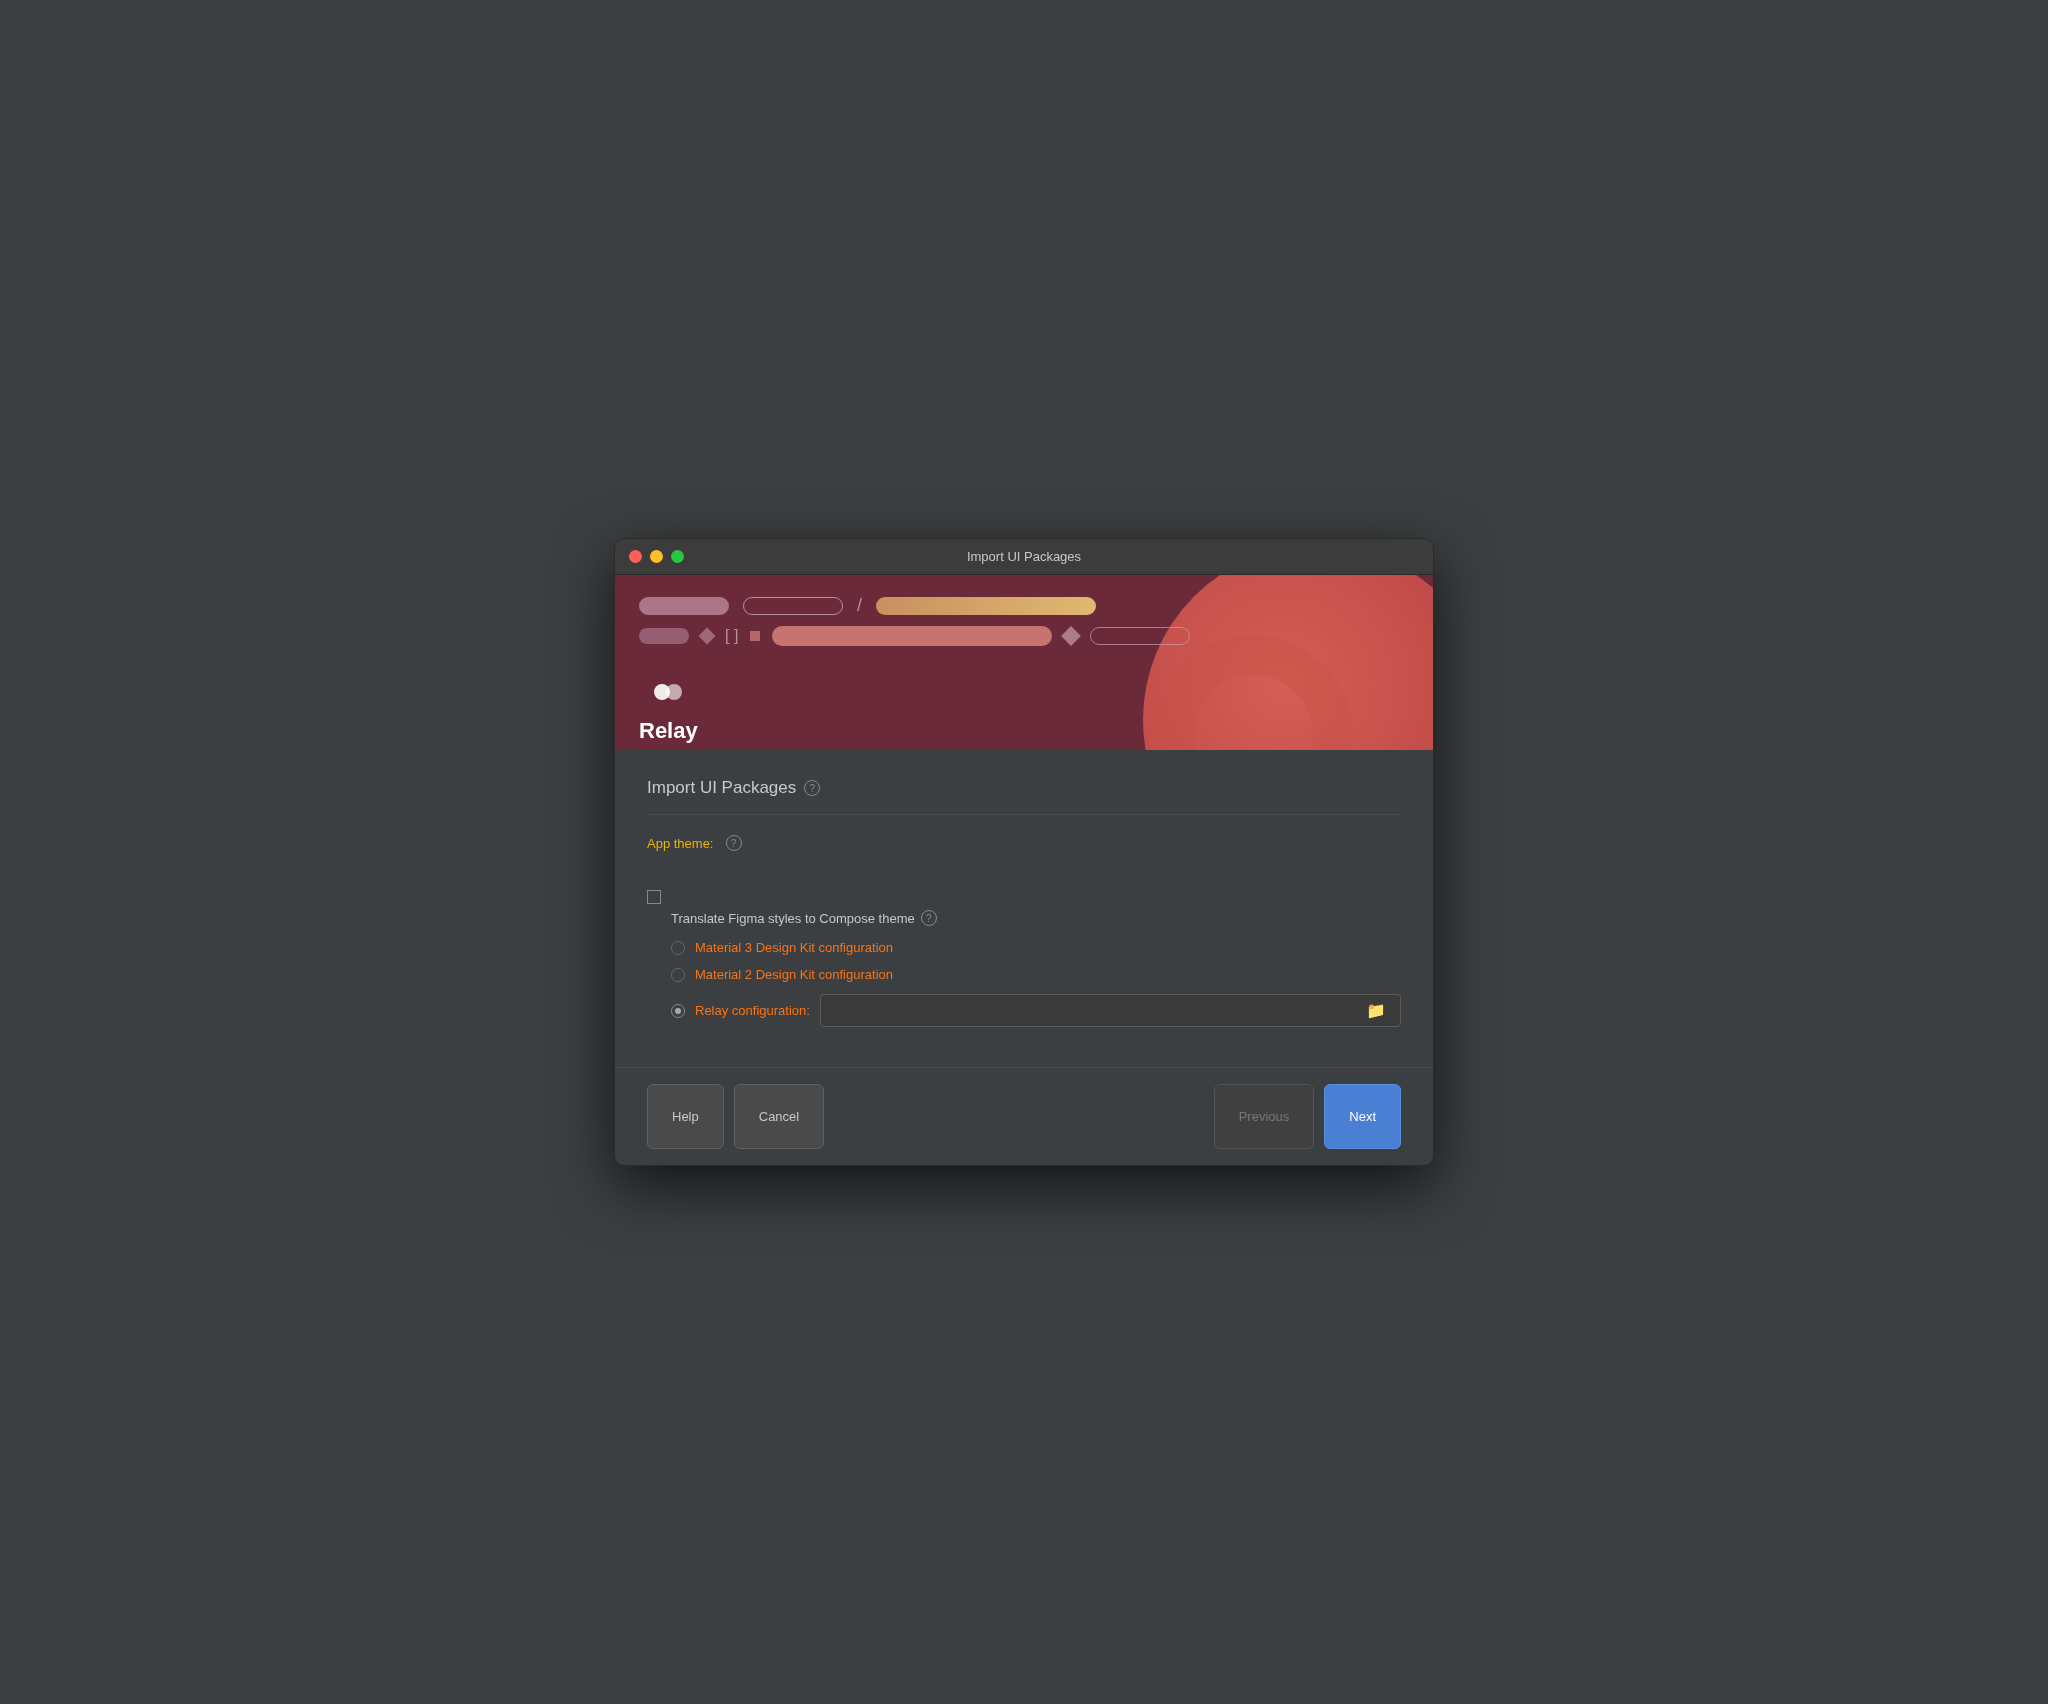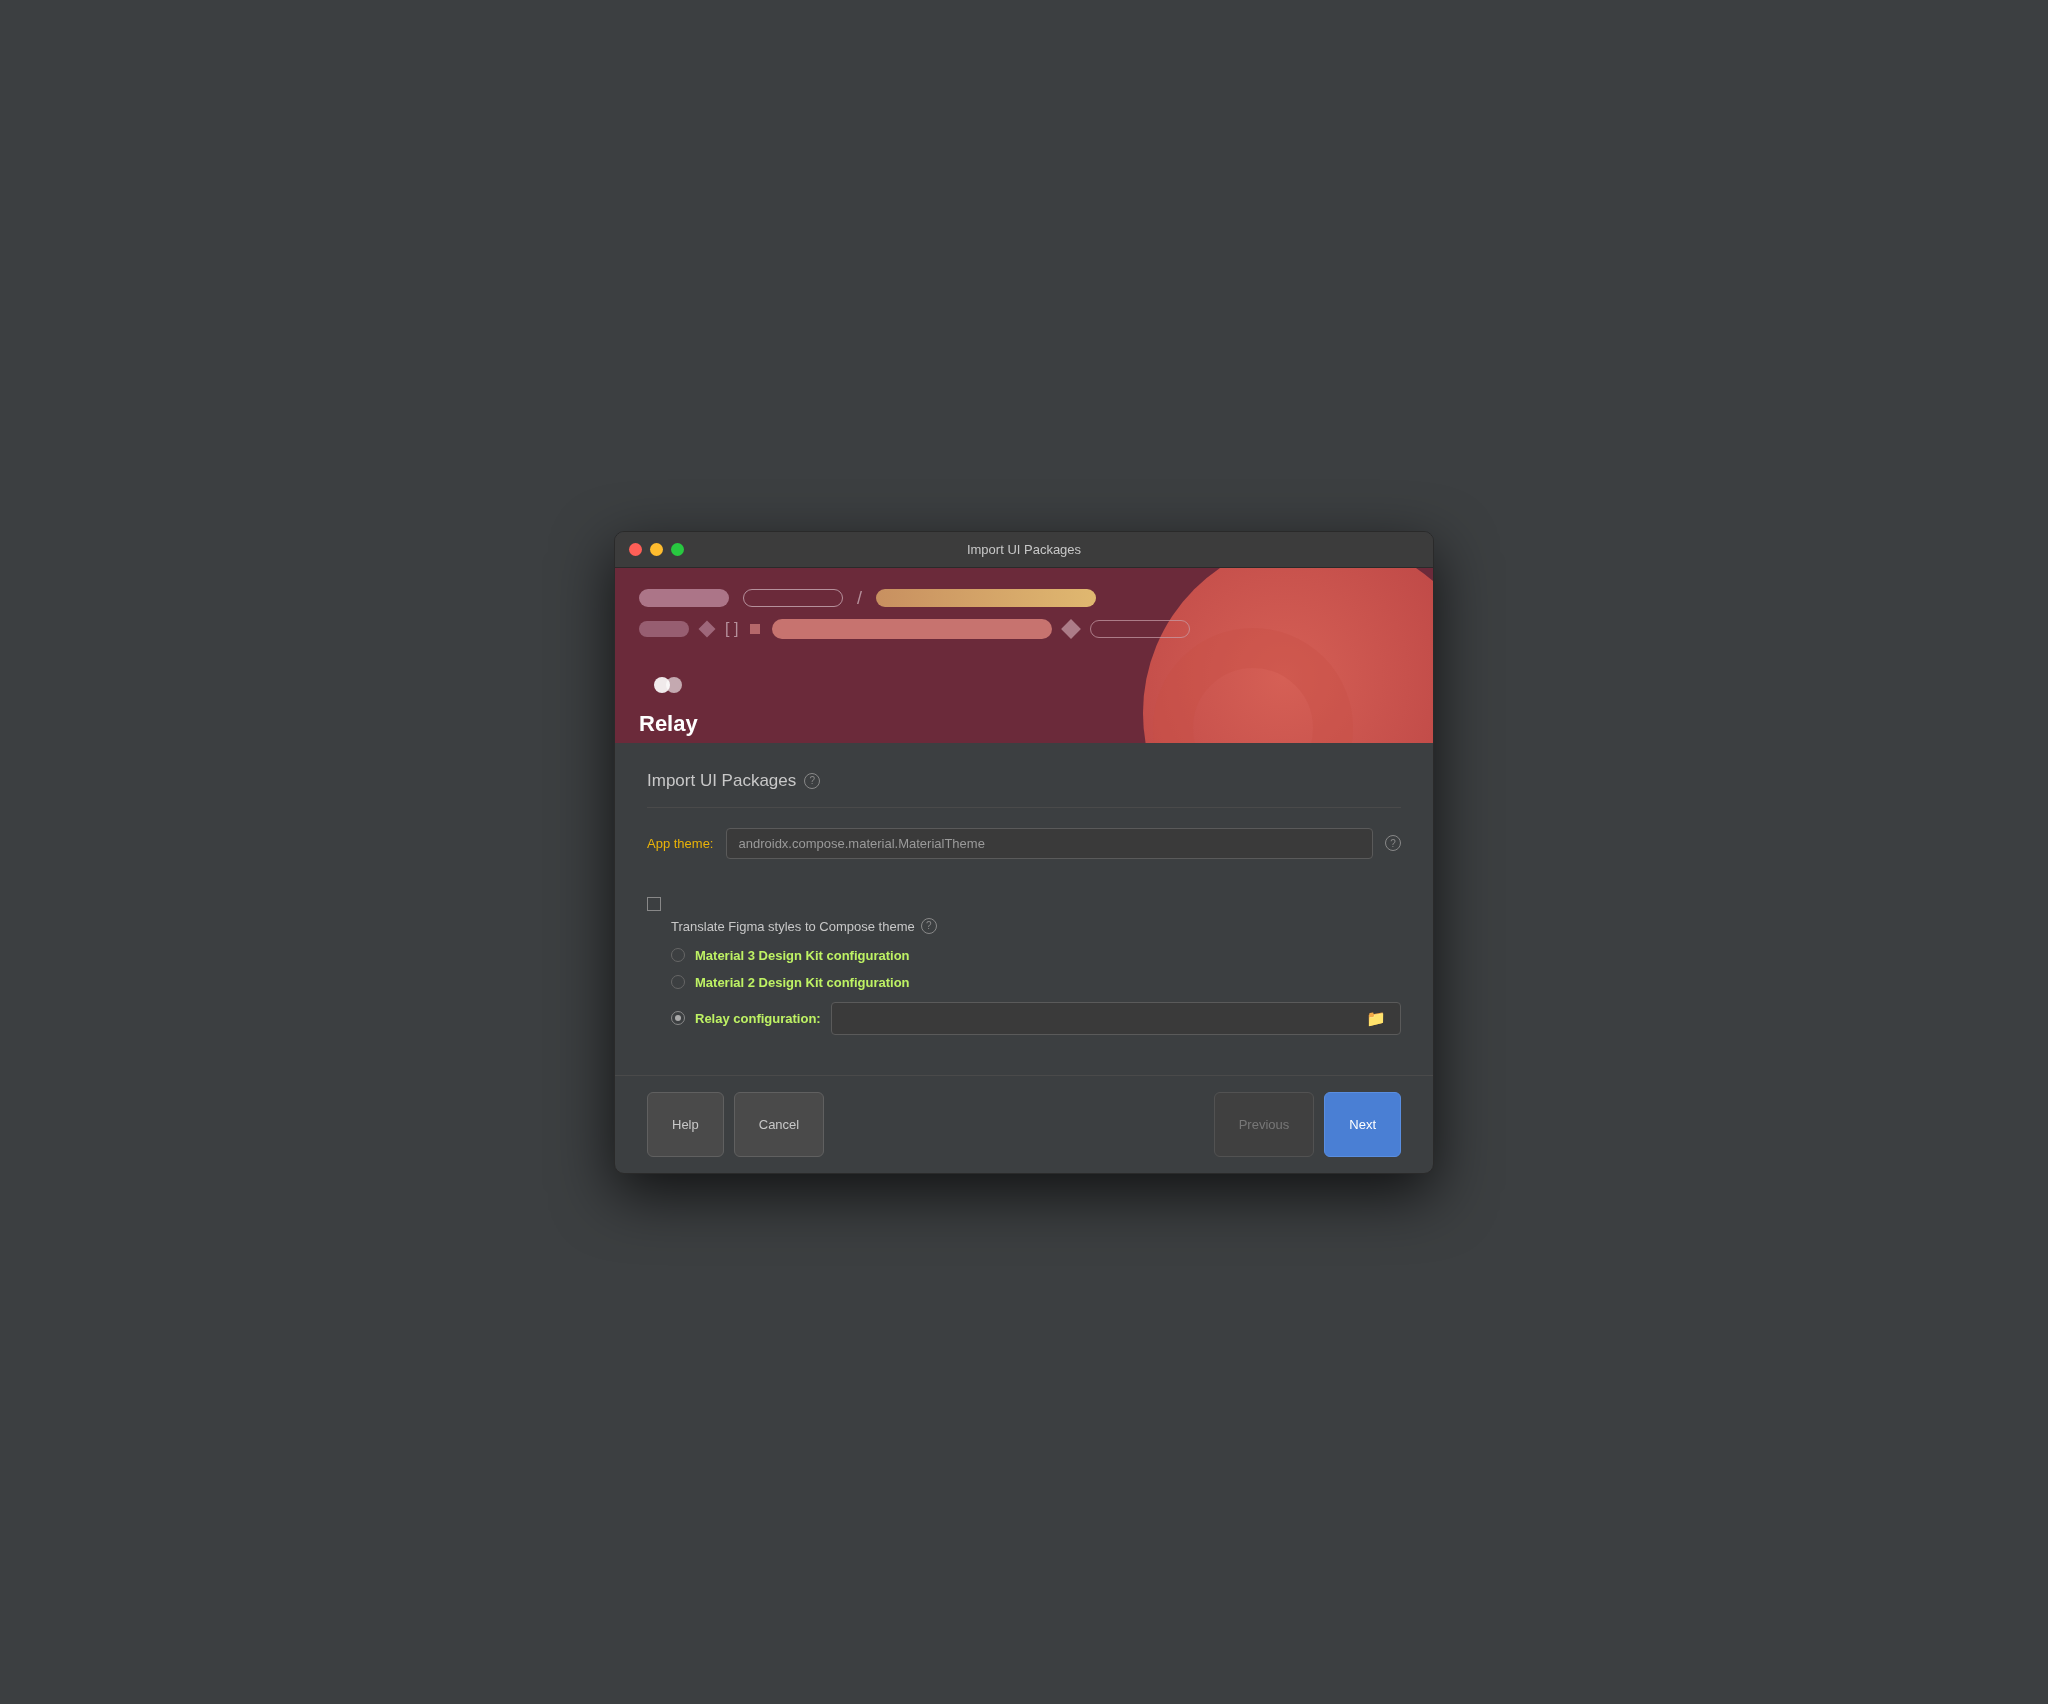--- a/index.html
+++ b/index.html
@@ -318,23 +318,22 @@
 
     .radio-btn.selected::after {
       content: '';
       width: 6px;
       height: 6px;
       border-radius: 50%;
       background: #aaa;
     }
 
     .radio-label {
-      color: #bef264;
-      font-size: 13px;
-      font-weight: bold;
+      color: #f97316;
+      font-size: 13px;
     }
 
     .custom-config-row {
       display: flex;
       align-items: center;
       gap: 10px;
     }
 
     .custom-config-input {
       flex: 1;
@@ -453,21 +452,20 @@
       <div class="help-circle">
         <span>?</span>
       </div>
     </div>
 
 
     <div class="divider"></div>
 
     <div class="form-row">
       <label class="form-label">App theme:</label>
-      <input class="theme-input" type="text" value="androidx.compose.material.MaterialTheme" style="">
       <div class="help-circle">
         <span>?</span>
       </div>
     </div>
 
     <div class="checkbox-row">
       <div class="checkbox"></div>
       <span class="checkbox-label">
         <span>Translate Figma styles to Compose theme</span>
         <div class="help-circle">

